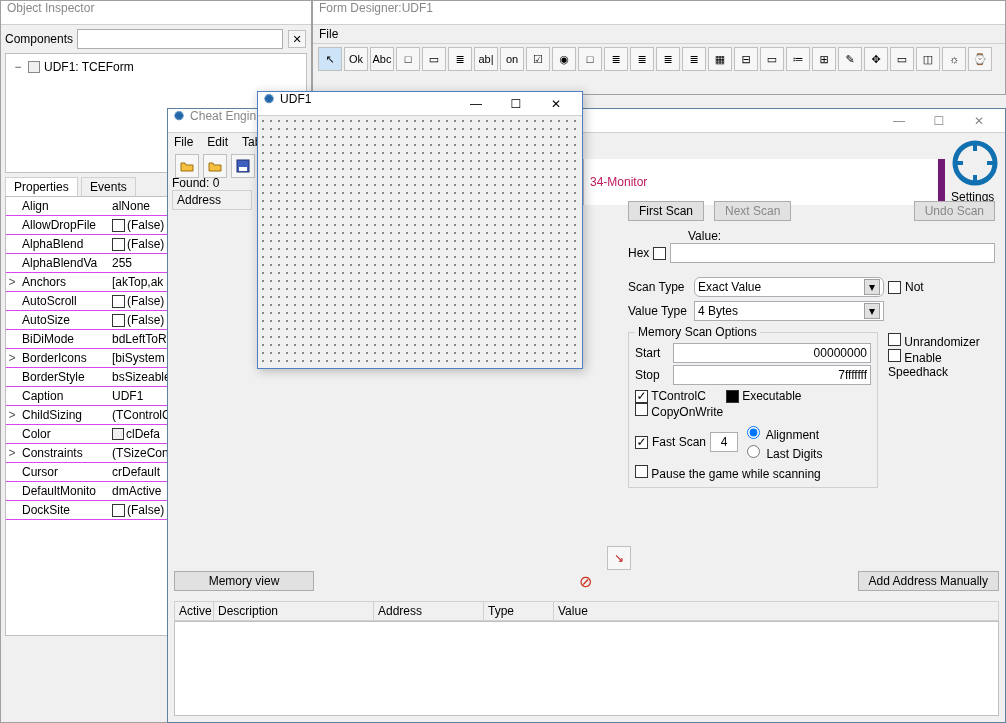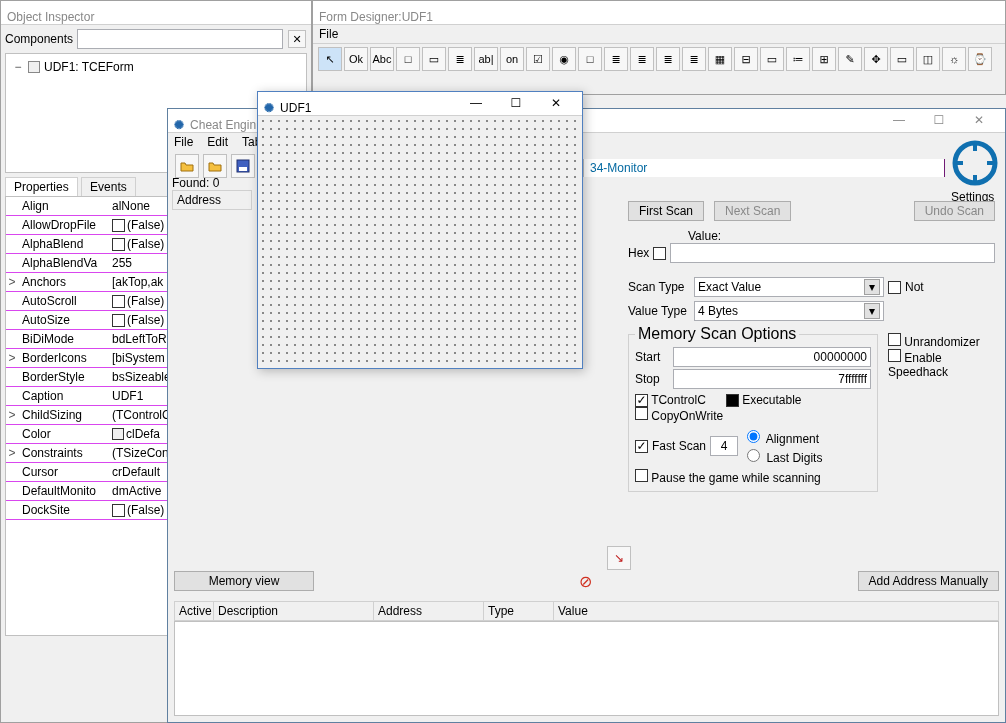--- a/index.html
+++ b/index.html
@@ -1,25 +1,25 @@
 <!DOCTYPE html>
 <html><head>
 <meta charset="utf-8">
 <style>
   * { box-sizing: border-box; font-family: 'Segoe UI', Tahoma, sans-serif; font-size: 12px; }
   body { margin: 0; width: 1006px; height: 723px; background: #f0f0f0; position: relative; overflow: hidden; }
-  .titlebar { background: #fff; height: 24px; display: flex; align-items: flex-end; padding: 0 6px; color: #888; border-bottom: 1px solid #d0d0d0; }
+  .titlebar { background: #fff; height: 24px; display: flex; align-items: flex-start; padding: 0 6px; color: #888; border-bottom: 1px solid #d0d0d0; }
   .titlebar-active { color: #000; }
   .wctrl { width: 40px; height: 24px; display: flex; align-items: center; justify-content: center; }
   .btn { background: #e1e1e1; border: 1px solid #adadad; padding: 2px 10px; cursor: pointer; }
   .input { background: #fff; border: 1px solid #abadb3; padding: 1px 3px; height: 20px; }
   .select { background: #fff; border: 1px solid #abadb3; padding: 1px 3px; height: 20px; display: flex; justify-content: space-between; align-items: center; cursor: pointer; }
   .sel-arrow { width: 16px; background: #e1e1e1; border: 1px solid #a0a0a0; text-align: center; line-height: 14px; height: 16px; }
   .fieldset { border: 1px solid #d0d0d0; padding: 4px 6px 6px 6px; margin: 0; }
-  .legend { font-size: 16px; padding: 0 3px; }
+  .legend { font-size: 12px; padding: 0 3px; }
   .tab { background: #f0f0f0; border: 1px solid #d0d0d0; border-bottom: none; padding: 2px 8px; display: inline-block; }
   .tab.active { background: #fff; }
   .prop-row { display: flex; height: 19px; border-bottom: 1px solid #d946ef; align-items: center; }
   .prop-name { width: 90px; padding-left: 4px; }
   .prop-val { flex: 1; padding-left: 4px; display: flex; align-items: center; gap: 2px; }
   .chk { width: 13px; height: 13px; border: 1px solid #333; display: inline-flex; align-items: center; justify-content: center; background: #fff; }
   .exp { width: 12px; text-align: center; color: #555; }
   .toolbtn { width: 24px; height: 24px; border: 1px solid #c0c0c0; display: inline-flex; align-items: center; justify-content: center; background: #f7f7f7; margin: 1px; font-size: 11px; cursor: pointer; }
   .dots-canvas { background-image: radial-gradient(#888 0.8px, transparent 0.8px); background-size: 8px 8px; background-position: 1px 1px; background-color: #f0f0f0; }
   .colhead { background: #f0f0f0; border: 1px solid #d0d0d0; padding: 2px 4px; }
@@ -245,21 +245,21 @@
         </svg>
       </span>
   </div>
 
   <div style="position:absolute; left:4px; top:67px; width:90px;">
     <div>Found: 0</div>
     <div class="colhead" style="width:80px;">Address</div>
   </div>
 
   <div style="position:absolute; top:50px; left:415px; right:60px; display:flex; align-items:center;">
-    <div style="flex:1; border-left:1px solid #c0c0c0; border-right:1px solid #701a75; padding:2px 6px; background:#fff; color:#0369a1;">34-Monitor</div>
+    <div style="flex:1; border-left:1px solid #c0c0c0; border-right:7px solid #701a75; padding:16px 6px; background:#fff; color:#be185d;">34-Monitor</div>
   </div>
   <div style="position:absolute; top:30px; right:6px; text-align:left;">
     <svg class="ce-logo" viewBox="0 0 48 48">
         <circle cx="24" cy="24" r="20" fill="none" stroke="#1070b0" stroke-width="5"></circle>
         <path d="M24 4v8M24 36v8M4 24h8M36 24h8" stroke="#1070b0" stroke-width="4"></path>
       </svg>
     <div style="cursor:pointer;">Settings</div>
   </div>
 
   <div style="position:absolute; top:92px; left:460px; right:10px; display:flex; gap:10px;">
@@ -273,21 +273,21 @@
     <div style="margin-left:60px;">Value:</div>
     <div style="display:flex;align-items:center;gap:4px;">
       <span>Hex</span>
       <span class="chk"></span>
       <input class="input" style="flex: 1 1 0%;">
     </div>
   </div>
 
   <div style="position:absolute; top:168px; left:460px; right:10px; display:flex; align-items:center; gap:4px;">
     <span style="width:62px;">Scan Type</span>
-    <div class="select" style="flex:1;max-width:190px;">
+    <div class="select" style="flex:1;max-width:190px;border-radius:6px;">
         <span>Exact Value</span>
         <span class="sel-arrow">▾</span>
       </div>
     <span class="chk"></span>
     <span>Not</span>
   </div>
 
   <div style="position:absolute; top:192px; left:460px; right:10px; display:flex; align-items:center; gap:4px;">
     <span style="width:62px;">Value Type</span>
     <div class="select" style="flex:1;max-width:190px;">

